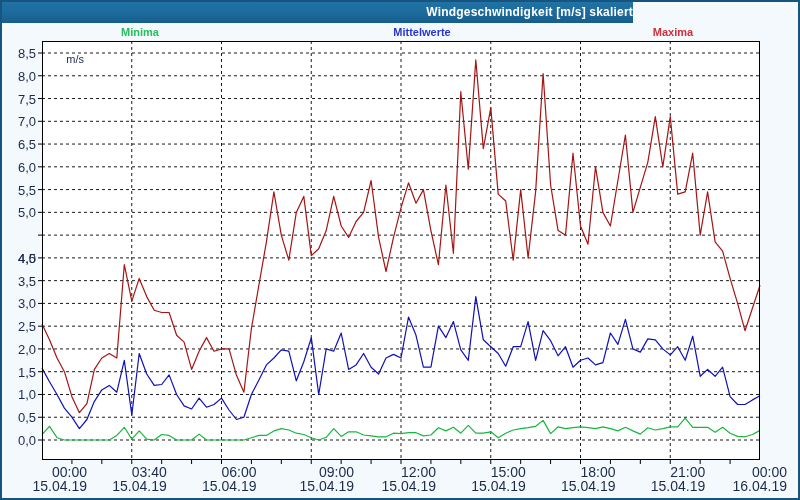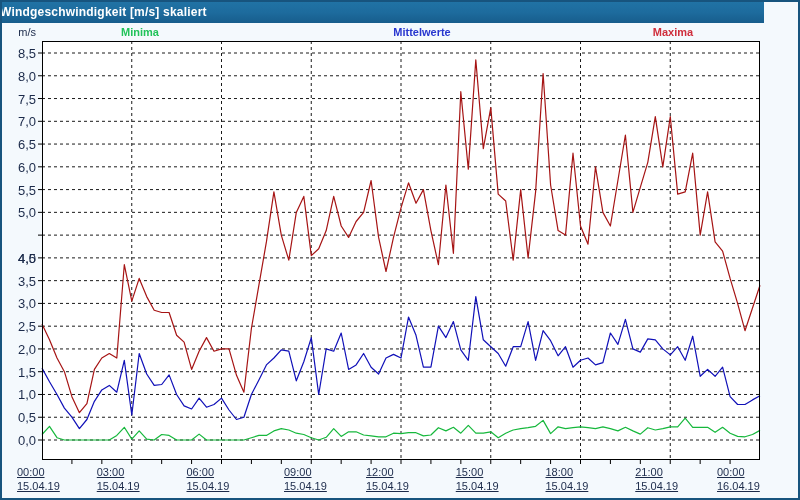--- a/index.html
+++ b/index.html
@@ -1,49 +1,49 @@
 <!DOCTYPE html>
 <html><head>
 <meta charset="utf-8">
 <style>
   html,body{margin:0;padding:0;width:800px;height:500px;overflow:hidden;
     font-family:"Liberation Sans", sans-serif;background:#f4f9fd;position:relative;}
   .window-frame{position:absolute;left:0;top:0;width:800px;height:500px;
     border:2px solid #17547e;box-sizing:border-box;pointer-events:none;z-index:50;}
-  .title-bar{position:absolute;left:0;top:0;width:764px;height:23px;
+  .title-bar{position:absolute;left:0;top:0;width:633px;height:23px;
     background:linear-gradient(180deg,#2174a6 0%,#1d6b9d 55%,#175d8c 100%);
-    display:flex;align-items:center;justify-content:flex-start;z-index:5;}
+    display:flex;align-items:center;justify-content:flex-end;z-index:5;}
   .title-bar span{color:#fff;font-size:12px;font-weight:bold;letter-spacing:0.2px;}
   .legend-label{position:absolute;top:26px;font-size:11px;font-weight:bold;
     transform:translateX(-50%);white-space:nowrap;z-index:4;}
   .y-unit{position:absolute;font-size:11px;text-align:right;width:36px;left:0;
     transform:translateY(-50%);z-index:4;}
   .y-tick-label{position:absolute;font-size:13px;text-align:right;width:36px;left:0;
     transform:translateY(-50%);z-index:4;}
-  .x-tick-label{position:absolute;font-size:11px;text-align:left;width:70px;
-    transform:translateX(-50%);line-height:14px;z-index:4;white-space:nowrap;text-decoration:underline;}
+  .x-tick-label{position:absolute;font-size:14px;text-align:right;width:70px;
+    transform:translateX(-50%);line-height:14px;z-index:4;white-space:nowrap;}
   #plot-svg{position:absolute;left:42px;top:41px;overflow:visible;z-index:3;
     background:#ffffff;}
   .plot-border{fill:none;stroke:#000;stroke-width:1;}
   .gridline{stroke:#1a1a1a;stroke-width:1;stroke-dasharray:3 3;}
   .tickline{stroke:#000;stroke-width:1;}
   .series{fill:none;stroke-width:1.2;stroke-linejoin:round;}
 </style>
 </head>
 <body>
 
 <div class="title-bar">
   <span>Windgeschwindigkeit [m/s] skaliert</span>
 </div>
 
 <div class="legend-label" id="legend-minima" style="left: 140px; color: rgb(33, 195, 90);">Minima</div>
 <div class="legend-label" id="legend-mittelwerte" style="left: 378px; color: rgb(40, 54, 207); margin-left: 44px;">Mittelwerte</div>
 <div class="legend-label" id="legend-maxima" style="left: 652px; color: rgb(207, 46, 60); padding-left: 42px;">Maxima</div>
 
-<div class="y-unit" id="y-unit" style="top: 32px; color: rgb(27, 42, 74);">m/s</div>
+<div class="y-unit" id="y-unit" style="top: 59px; color: rgb(27, 42, 74); padding-left: 48px;">m/s</div>
 
 <svg id="plot-svg" width="718" height="419" style="left: 42px; top: 41px;">
     <line x1="0" y1="12.003499999999974" x2="718" y2="12.003499999999974" class="gridline"></line>
     <line x1="0" y1="34.76799999999997" x2="718" y2="34.76799999999997" class="gridline"></line>
     <line x1="0" y1="57.53249999999997" x2="718" y2="57.53249999999997" class="gridline"></line>
     <line x1="0" y1="80.29699999999997" x2="718" y2="80.29699999999997" class="gridline"></line>
     <line x1="0" y1="103.06149999999997" x2="718" y2="103.06149999999997" class="gridline"></line>
     <line x1="0" y1="125.82599999999996" x2="718" y2="125.82599999999996" class="gridline"></line>
     <line x1="0" y1="148.5905" x2="718" y2="148.5905" class="gridline"></line>
     <line x1="0" y1="171.355" x2="718" y2="171.355" class="gridline"></line>
@@ -128,21 +128,21 @@
     <div class="y-tick-label" style="top: 348.942px; color: rgb(27, 42, 74);">2,0</div>
     <div class="y-tick-label" style="top: 371.707px; color: rgb(27, 42, 74);">1,5</div>
     <div class="y-tick-label" style="top: 394.471px; color: rgb(27, 42, 74);">1,0</div>
     <div class="y-tick-label" style="top: 417.236px; color: rgb(27, 42, 74);">0,5</div>
     <div class="y-tick-label" style="top: 440px; color: rgb(27, 42, 74);">0,0</div>
     <div class="x-tick-label" style="left: 52px; top: 465px; color: rgb(27, 42, 74);">
       <div>00:00</div>
       <div>15.04.19</div>
     </div>
     <div class="x-tick-label" style="left: 131.75px; top: 465px; color: rgb(27, 42, 74);">
-      <div>03:00</div>
+      <div>03:40</div>
       <div>15.04.19</div>
     </div>
     <div class="x-tick-label" style="left: 221.5px; top: 465px; color: rgb(27, 42, 74);">
       <div>06:00</div>
       <div>15.04.19</div>
     </div>
     <div class="x-tick-label" style="left: 319px; top: 465px; color: rgb(27, 42, 74);">
       <div>09:00</div>
       <div>15.04.19</div>
     </div>

